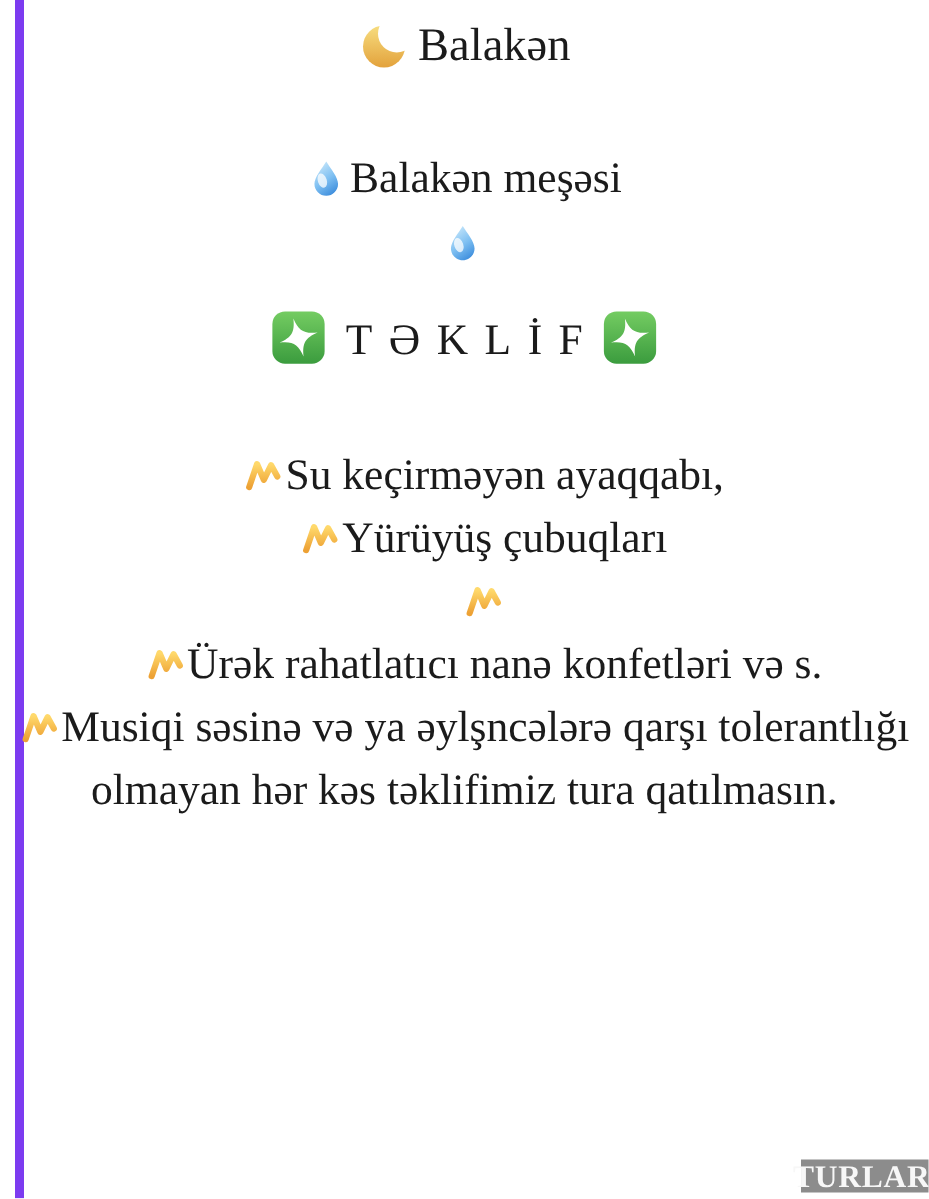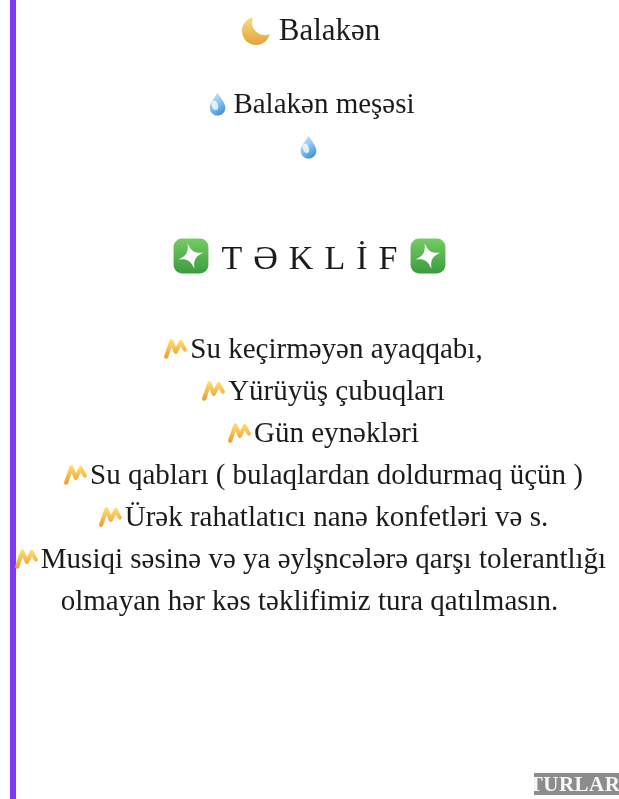--- a/index.html
+++ b/index.html
@@ -32,29 +32,29 @@
     margin-top: 8px;
     font-size: 31px;
     line-height: 44px;
     white-space: nowrap;
   }
   .icon { display: inline-block; vertical-align: middle; }
   .icon-moon { width: 36px; height: 36px; margin-right: 4px; margin-top: -6px; }
   .icon-drop { width: 27px; height: 27px; margin-right: 2px; margin-top: -5px; }
   .icon-sparkle { width: 38px; height: 38px; margin-top: -4px; }
   .icon-zig { width: 27px; height: 27px; margin-top: -6px; margin-right: 1px; }
-  .locations { margin-top: 30px; }
+  .locations { margin-top: 46px; }
   .location-line {
     font-size: 29px;
     line-height: 43px;
     white-space: nowrap;
   }
   .heading-line {
-    margin-top: 66px;
-    font-size: 34px;
+    margin-top: 20px;
+    font-size: 29px;
     line-height: 42px;
     white-space: nowrap;
   }
   .heading-text {
     letter-spacing: 11px;
     margin-left: 12px;
     margin-right: 1px;
     vertical-align: middle;
     display: inline-block;
   }
@@ -173,26 +173,21 @@
           </svg><span>Su keçirməyən ayaqqabı,</span>
       </div>
       <div class="list-item">
         <svg class="icon icon-zig">
             <use href="#sym-zigzag"></use>
           </svg><span>Yürüyüş çubuqları</span>
       </div>
       <div class="list-item">
         <svg class="icon icon-zig">
             <use href="#sym-zigzag"></use>
-          </svg><span>Gün eynəkləri</span>
-      </div>
-      <div class="list-item">
-        <svg class="icon icon-zig">
-            <use href="#sym-zigzag"></use>
-          </svg><span>Su qabları ( bulaqlardan doldurmaq üçün )</span>
+          </svg>
       </div>
       <div class="list-item">
         <svg class="icon icon-zig">
             <use href="#sym-zigzag"></use>
           </svg><span>Ürək rahatlatıcı nanə konfetləri və s.</span>
       </div>
       <div class="list-item wraps">
         <svg class="icon icon-zig">
             <use href="#sym-zigzag"></use>
           </svg><span>Musiqi səsinə və ya əylşncələrə qarşı tolerantlığı olmayan hər kəs təklifimiz tura qatılmasın.</span>

